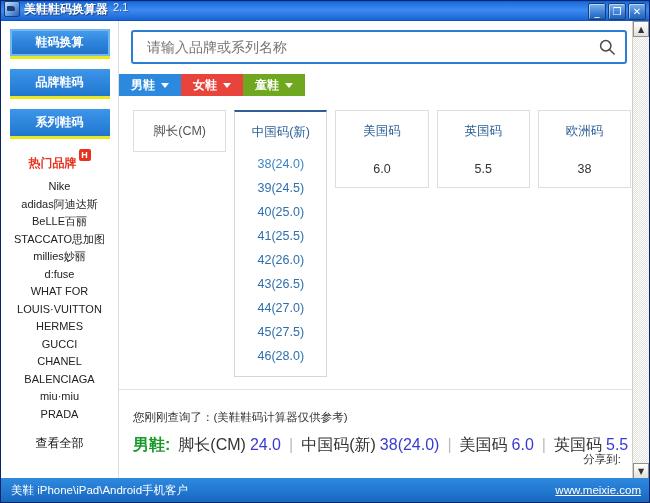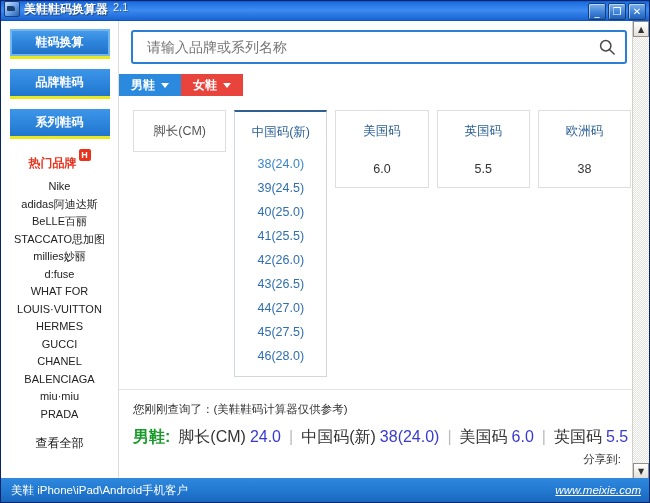--- a/index.html
+++ b/index.html
@@ -277,21 +277,21 @@
     white-space: nowrap;
   }
   .opt-list li.sel { color: #3b86c8; }
 
   
   .recent {
     position: absolute;
     left: 0; right: 0;
     top: 368px;
     border-top: 1px solid #e3e3e3;
-    padding: 12px 18px 0 14px;
+    padding: 20px 18px 0 14px;
     box-sizing: border-box;
   }
   .recent-title {
     font-size: 11.5px;
     color: #333333;
     margin-bottom: 10px;
   }
   .recent-line {
     font-size: 16px;
     color: #333333;
@@ -347,21 +347,21 @@
     background: linear-gradient(to bottom,#2f89dd 0%, #2278cf 55%, #1867bd 100%);
     display: flex;
     align-items: center;
     justify-content: space-between;
     padding: 0 8px 0 10px;
     box-sizing: border-box;
     color: #ffffff;
     font-size: 11.5px;
   }
   .footer-right { display: flex; align-items: baseline; gap: 5px; white-space: nowrap; }
-  .footer-link { text-decoration: underline; color: #ffffff; font-style: italic; }
+  .footer-link { text-decoration: underline; color: #ffffff; }
 </style>
 </head>
 <body>
 
 <div class="app-window">
 
   <div class="titlebar">
     <div class="title-icon"></div>
     <span class="title-text">美鞋鞋码换算器</span>
     <span class="title-ver">2.1</span>
@@ -418,20 +418,24 @@
 
       <div class="tabs">
         <div class="tab tab-men">
           <span>男鞋</span>
           <span class="caret"></span>
         </div>
         <div class="tab tab-women">
           <span>女鞋</span>
           <span class="caret"></span>
         </div>
+        <div class="tab tab-kids">
+          <span>童鞋</span>
+          <span class="caret"></span>
+        </div>
       </div>
 
       <div class="columns">
 
         <div class="col">
           <div class="col-head plain">脚长(CM)</div>
         </div>
 
         <div class="col open">
           <div class="col-head">中国码(新)</div>

